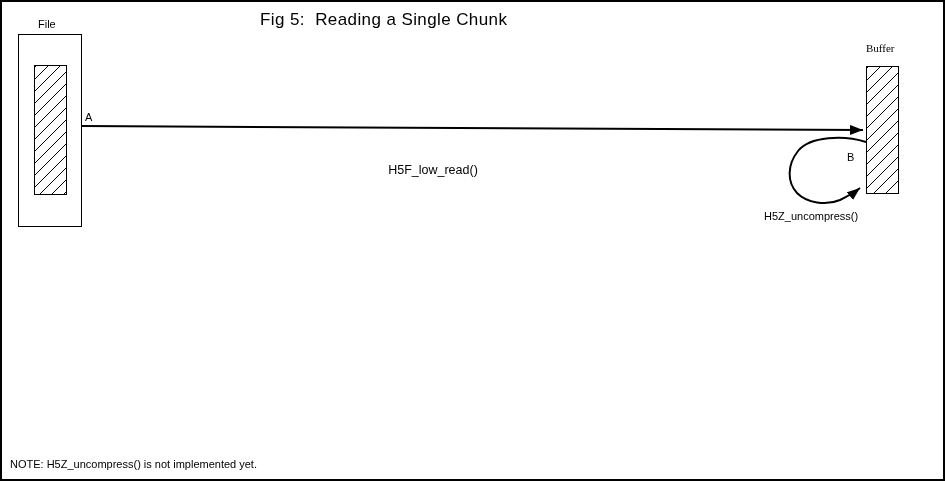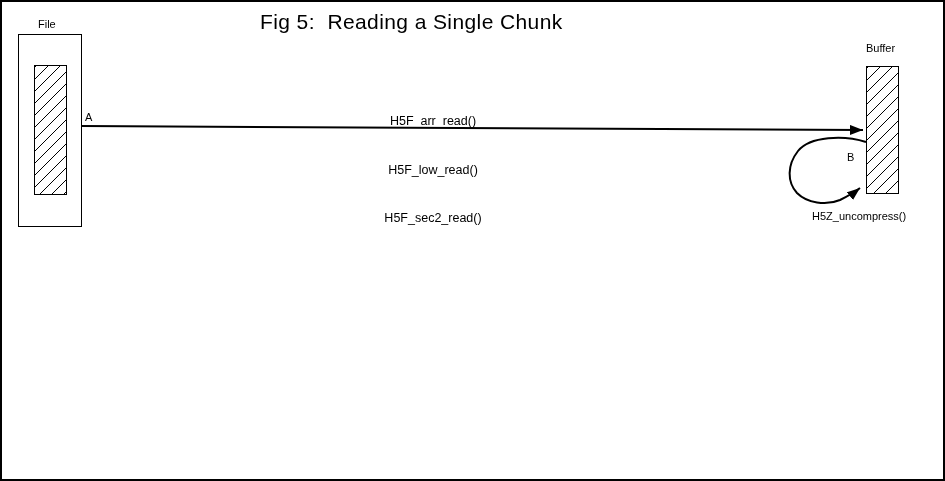--- a/index.html
+++ b/index.html
@@ -20,21 +20,21 @@
   }
   .abs { position: absolute; }
   .small-text {
     font-size: 11px;
     line-height: 14px;
     white-space: pre;
   }
   #figure-title {
     left: 258px;
     top: 8px;
-    font-size: 21px;
+    font-size: 17px;
     letter-spacing: 0.4px;
     white-space: pre;
   }
   #file-label   { left: 36px;  top: 15px; }
   #file-box {
     left: 16px; top: 32px;
     width: 64px; height: 193px;
     box-sizing: border-box;
     border: 1px solid #000;
     background: #fff;
@@ -46,28 +46,28 @@
     background-image: repeating-linear-gradient(
       135deg,
       #000 0px, #000 1.2px,
       transparent 1.2px, transparent 8.5px
     );
   }
   #file-chunk {
     left: 32px; top: 63px;
     width: 33px; height: 130px;
   }
-  #buffer-label { left: 864px; top: 39px; }
+  #buffer-label { left: 864px; top: 39px; font-family: Liberation Serif, serif; }
   #buffer-box {
     left: 864px; top: 64px;
     width: 33px; height: 128px;
   }
   #arrow-a-label { left: 83px;  top: 108px; }
   #arrow-b-label { left: 845px; top: 148px; }
-  #h5z-label     { left: 762px; top: 207px; margin-left: 48px; }
+  #h5z-label     { left: 762px; top: 207px; }
   #note-text     { left: 8px;   top: 455px; }
 
   .call-stack {
     left: 281px;
     width: 300px;
     text-align: center;
     font-size: 12.5px;
     line-height: 16px;
     white-space: pre;
   }
@@ -91,31 +91,30 @@
   <div id="file-label" class="abs small-text">File</div>
   <div id="file-box" class="abs"></div>
   <div id="file-chunk" class="abs hatch-rect"></div>
 
   <div id="buffer-label" class="abs small-text">Buffer</div>
   <div id="buffer-box" class="abs hatch-rect"></div>
 
   <div id="arrow-a-label" class="abs small-text">A</div>
 
   <div id="call-stack-above" class="abs call-stack">
-    <div>H5F_arr_read()</div>
   </div>
 
   <div id="call-stack-below" class="abs call-stack">
     <div>H5F_low_read()</div>
-    <div>H5F_sec2_read()</div>
   </div>
 
   <div id="arrow-b-label" class="abs small-text">B</div>
   <div id="h5z-label" class="abs small-text">H5Z_uncompress()</div>
 
+  <div id="note-text" class="abs small-text">NOTE: H5Z_uncompress() is not implemented yet.</div>
 
   <svg id="arrows-overlay" viewBox="0 0 945 481" xmlns="http://www.w3.org/2000/svg">
     <defs>
       <marker id="ah" markerUnits="userSpaceOnUse" markerWidth="14" markerHeight="10" refX="13" refY="5" orient="auto">
         <path d="M0,0 L13,5 L0,10 Z" fill="#000"></path>
       </marker>
     </defs>
 
     <line x1="80" y1="124" x2="861" y2="128" stroke="#000" stroke-width="2" marker-end="url(#ah)"></line>
 

